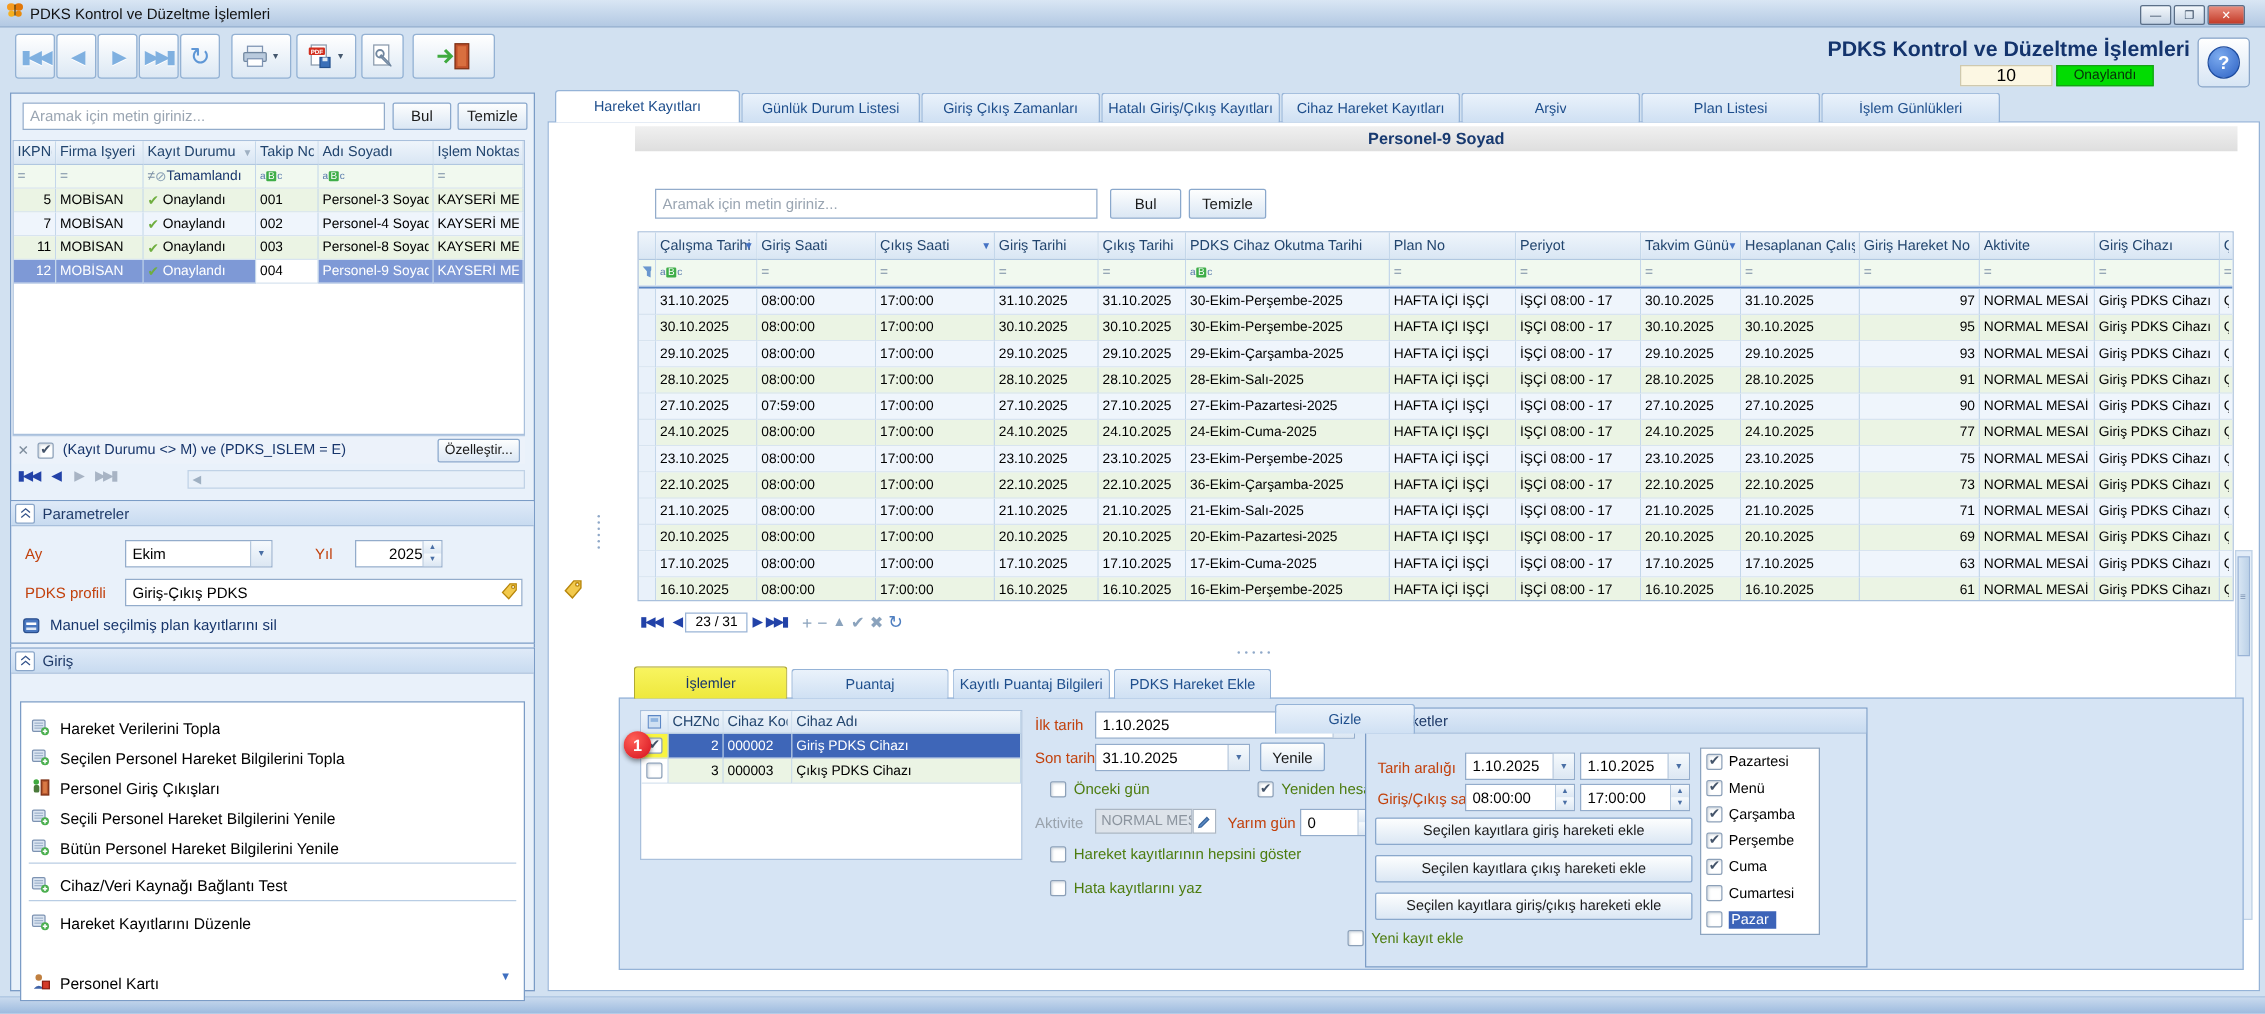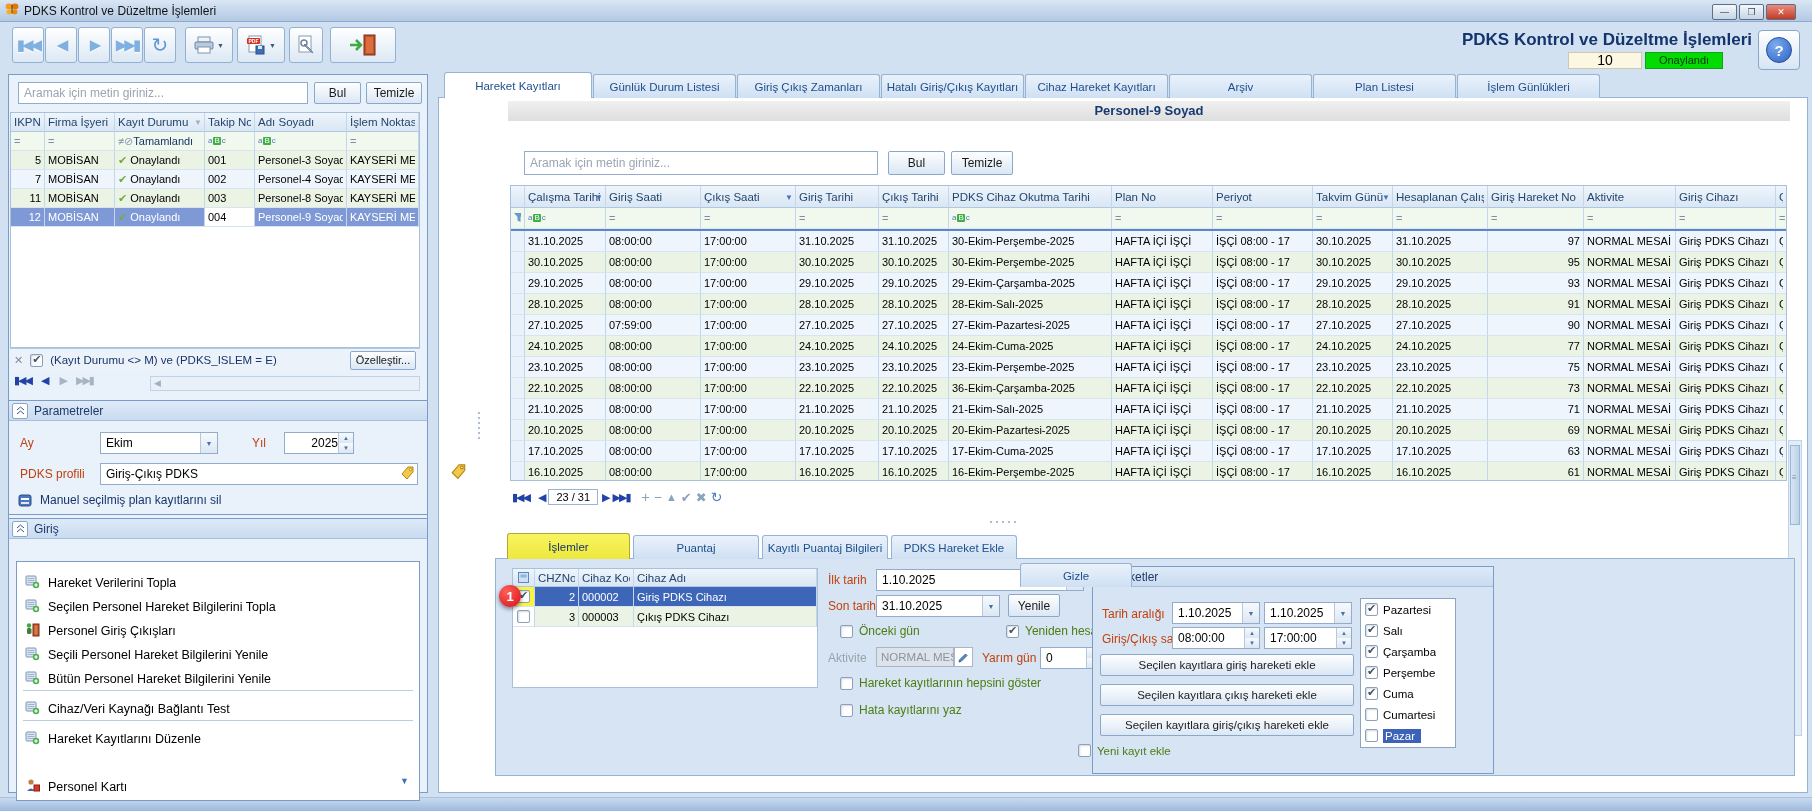--- a/index.html
+++ b/index.html
@@ -1329,21 +1329,21 @@
   <span class="cb" id="cb-yeni"></span>
     <span class="cblbl" style="font-size:11.5px">Yeni kayıt ekle</span>
 </div>
 <div id="weekday-list" class="abs" style="left:1360px;top:598px;width:96px;height:150px;background:#fff;border:1px solid #8ca4c0">
     <div class="wkitem">
       <span class="cb on"></span>
       <span class=" nw">Pazartesi</span>
     </div>
     <div class="wkitem">
       <span class="cb on"></span>
-      <span class=" nw">Salı</span>
+      <span class=" nw">Menü</span>
     </div>
     <div class="wkitem">
       <span class="cb on"></span>
       <span class=" nw">Çarşamba</span>
     </div>
     <div class="wkitem">
       <span class="cb on"></span>
       <span class=" nw">Perşembe</span>
     </div>
     <div class="wkitem">

